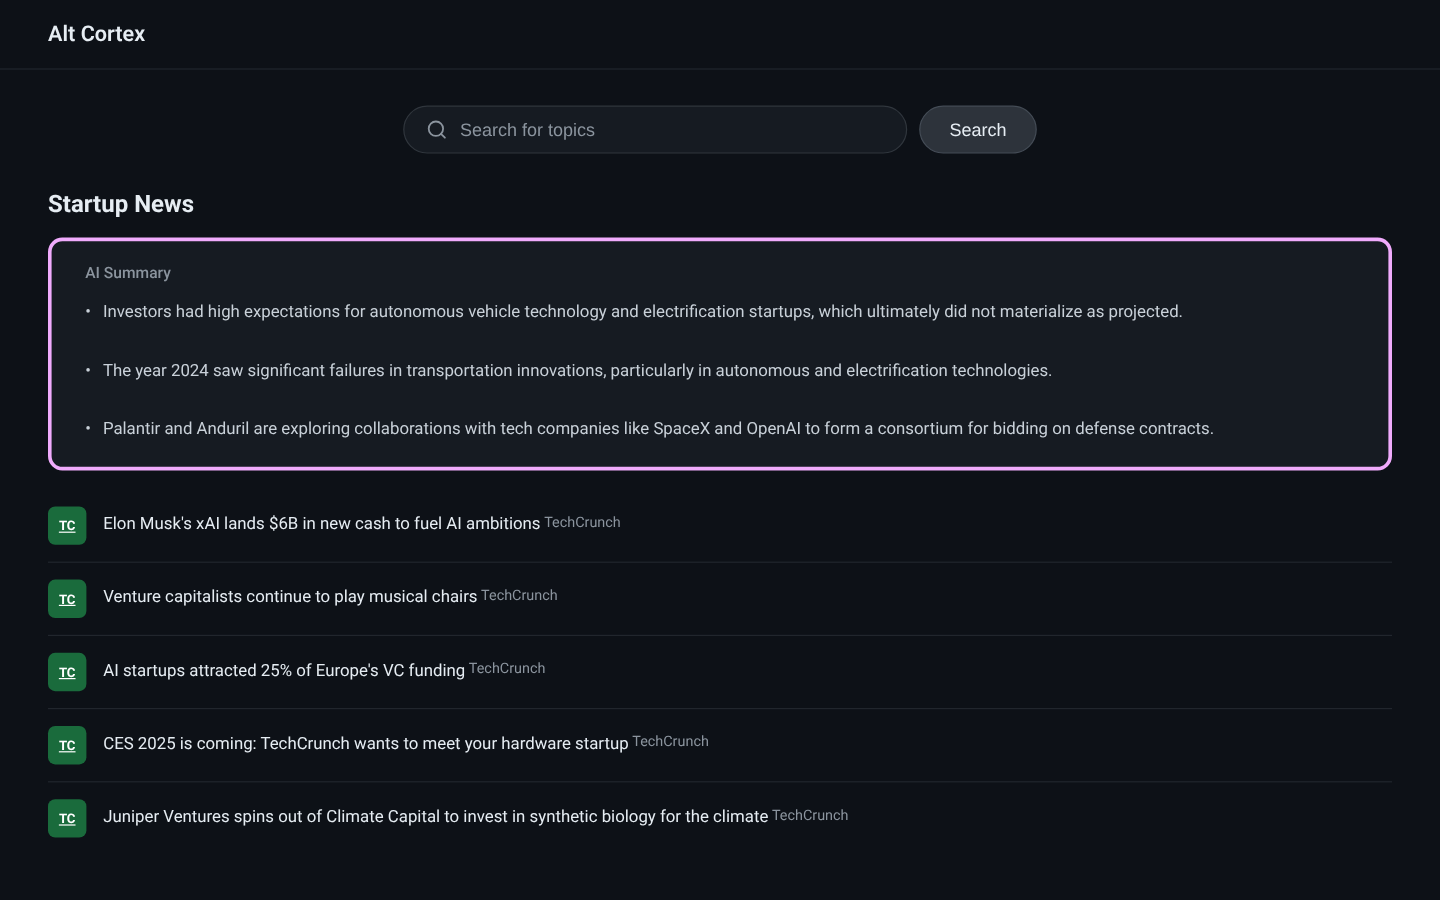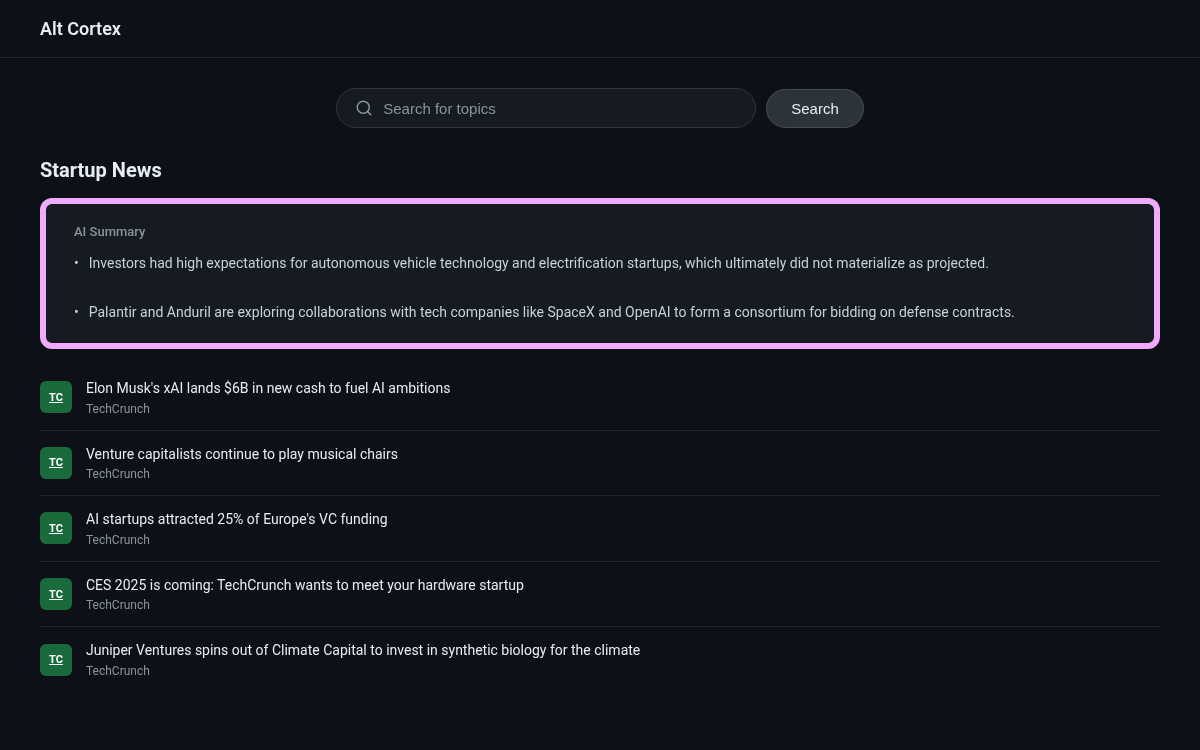--- a/index.html
+++ b/index.html
@@ -33,21 +33,20 @@
     .search-section {
       display: flex;
       justify-content: center;
       align-items: center;
       padding: 30px 40px 20px;
       gap: 0;
     }
 
     .search-container {
       display: flex;
-      align-items: center;
       gap: 0;
     }
 
     .search-input-wrapper {
       display: flex;
       align-items: center;
       background-color: #161b22;
       border: 1px solid #30363d;
       border-radius: 24px;
       padding: 10px 18px;
@@ -94,21 +93,21 @@
 
     .section-title {
       font-size: 20px;
       font-weight: 700;
       color: #e6edf3;
       margin-bottom: 16px;
     }
 
     .ai-summary-card {
       background-color: #161b22;
-      border: 6px solid #f0abfc;
+      border: 3px solid #f0abfc;
       border-radius: 12px;
       padding: 20px 28px;
       margin-bottom: 16px;
     }
 
     .ai-summary-label {
       font-size: 13px;
       color: #8b949e;
       margin-bottom: 14px;
       font-weight: 500;
@@ -165,21 +164,21 @@
       justify-content: center;
       flex-shrink: 0;
       font-size: 11px;
       font-weight: 700;
       color: #ffffff;
       text-decoration: underline;
     }
 
     .news-text {
       display: flex;
-      flex-direction: column;
+      flex-direction: row;
       gap: 3px;
     }
 
     .news-title {
       font-size: 14px;
       color: #e6edf3;
       font-weight: 400;
       line-height: 1.4;
     }
 
@@ -211,20 +210,23 @@
 <div class="main-content">
   <h2 class="section-title">Startup News</h2>
 
   <div class="ai-summary-card">
     <div class="ai-summary-label">AI Summary</div>
     <ul class="ai-summary-list">
       <li>
         <span>Investors had high expectations for autonomous vehicle technology and electrification startups, which ultimately did not materialize as projected.</span>
       </li>
       <li>
+        <span>The year 2024 saw significant failures in transportation innovations, particularly in autonomous and electrification technologies.</span>
+      </li>
+      <li>
         <span>Palantir and Anduril are exploring collaborations with tech companies like SpaceX and OpenAI to form a consortium for bidding on defense contracts.</span>
       </li>
     </ul>
   </div>
 
   <div class="news-list" id="news-list">
   <div class="news-item">
       <div class="source-logo">TC</div>
       <div class="news-text">
         <span class="news-title">Elon Musk's xAI lands $6B in new cash to fuel AI ambitions</span>

